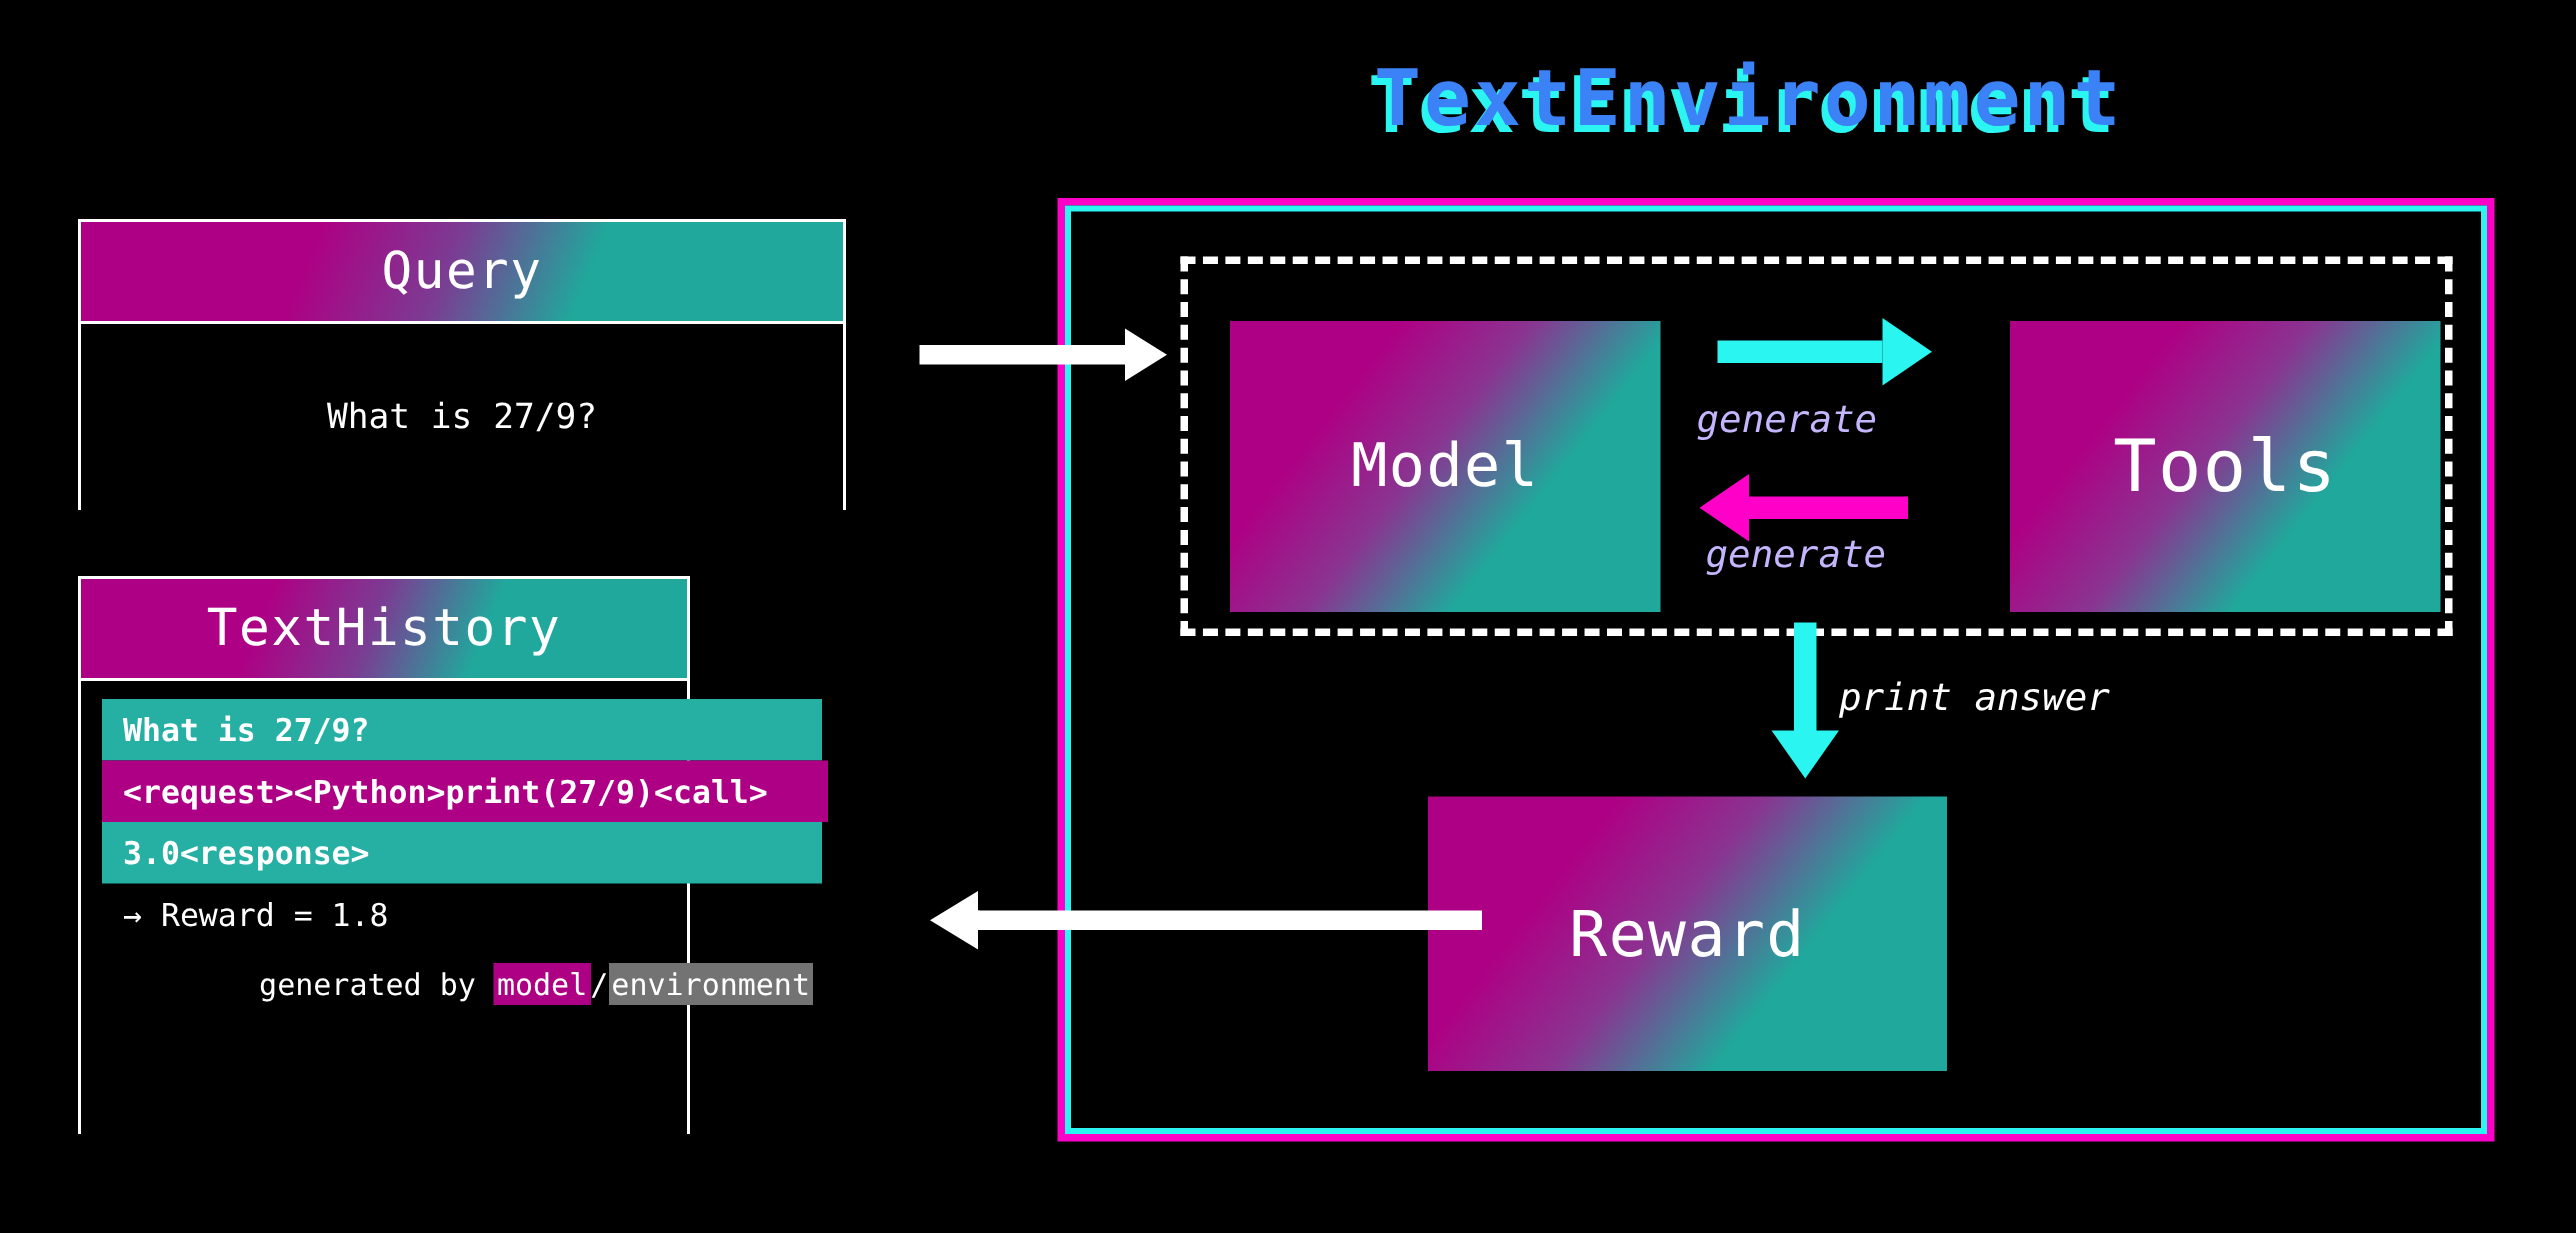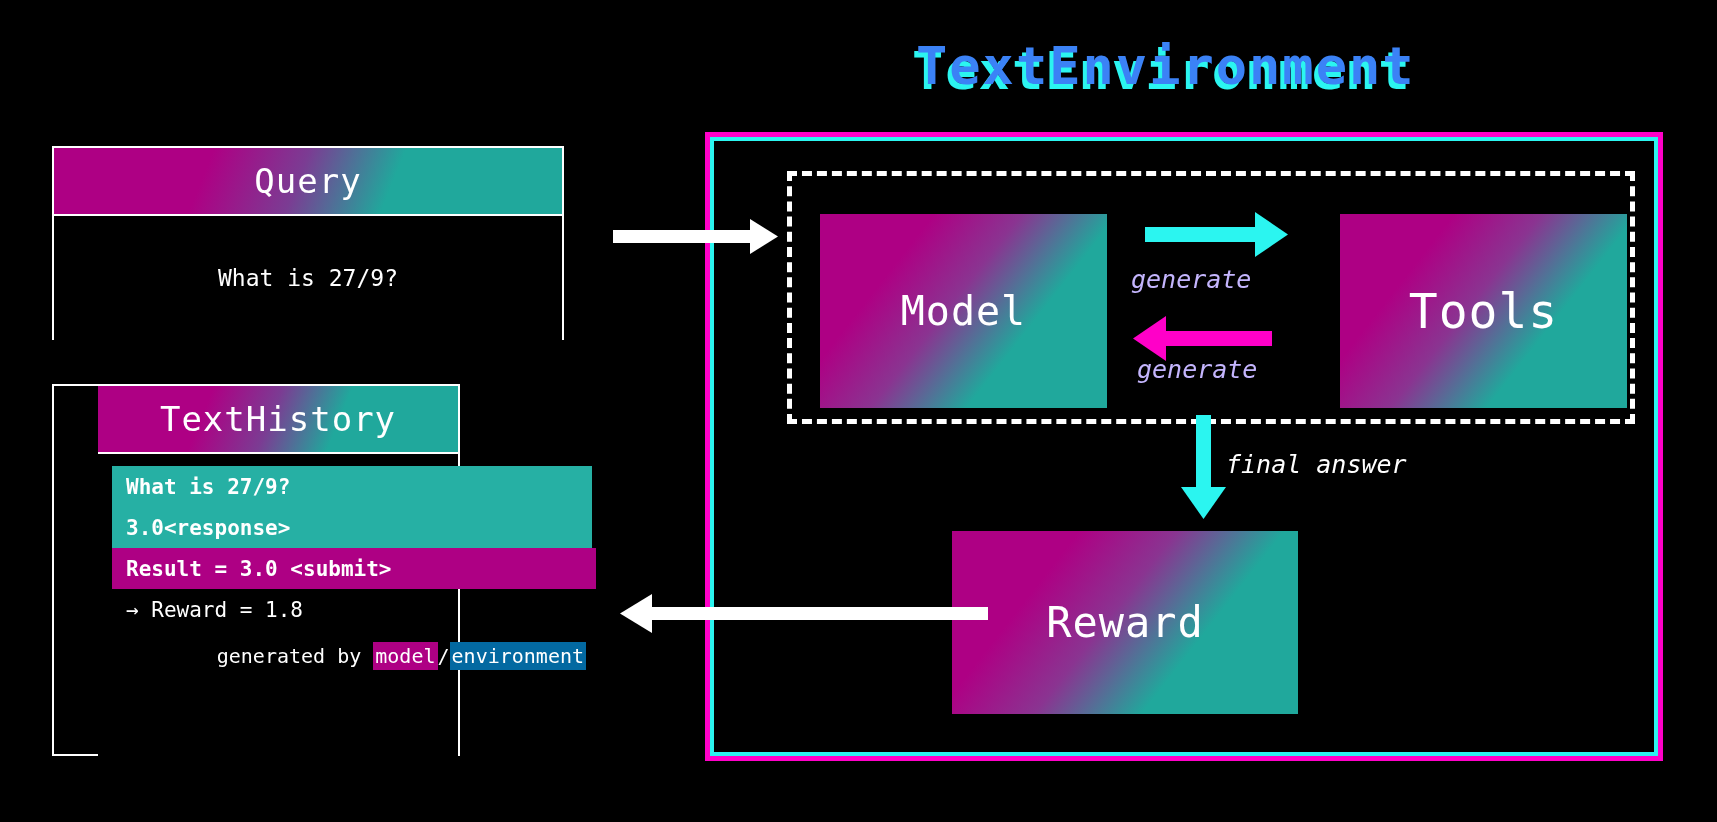--- a/index.html
+++ b/index.html
@@ -59,21 +59,21 @@
   #query-card { left: 52px; top: 146px; width: 512px; height: 194px; text-align: right; }
   #query-body {
     height: 124px;
     display: flex;
     align-items: center;
     justify-content: center;
     color: #FFFFFF;
     font-size: 23px;
   }
 
-  #history-card { left: 52px; top: 384px; width: 408px; height: 372px; padding-left: 44px; }
+  #history-card { left: 52px; top: 384px; width: 408px; height: 372px; }
   #history-body { padding: 12px 0 0 0; position: relative; height: 300px; }
 
   .hist-row {
     height: 41px;
     display: flex;
     align-items: center;
     color: #FFFFFF;
     font-size: 21px;
     font-weight: bold;
     padding-left: 14px;
@@ -94,21 +94,21 @@
     margin-left: 14px;
     width: 480px;
     text-align: right;
     padding-right: 6px;
     box-sizing: border-box;
     color: #FFFFFF;
     font-size: 20px;
     white-space: nowrap;
   }
   .chip-model { background: #AE0084; color: #FFFFFF; padding: 2px 2px; }
-  .chip-env { background: #0369a1; color: #FFFFFF; padding: 2px 2px; margin-top: 24px; }
+  .chip-env { background: #737373; color: #FFFFFF; padding: 2px 2px; margin-top: 24px; }
 
   
   #env-panel {
     position: absolute;
     left: 705px;
     top: 132px;
     width: 958px;
     height: 629px;
     border: 5px solid #FF00C8;
     box-sizing: border-box;
@@ -184,43 +184,43 @@
     <div class="card-header">Query</div>
     <div class="card-divider"></div>
     <div class="card-body" id="query-body">What is 27/9?</div>
   </div>
 
   <div class="card" id="history-card">
     <div class="card-header">TextHistory</div>
     <div class="card-divider"></div>
     <div class="card-body" id="history-body">
       <div class="hist-row env">What is 27/9?</div>
+      <div class="hist-row model">&lt;request&gt;&lt;Python&gt;print(27/9)&lt;call&gt;</div>
       <div class="hist-row env">3.0&lt;response&gt;</div>
-      <div class="hist-row model">Result = 3.0 &lt;submit&gt;</div>
       <div class="hist-row plain">→ Reward = 1.8</div>
       <div class="hist-caption"><span>generated by </span><span class="chip-model">model</span><span>/</span><span class="chip-env">environment</span></div>
     </div>
   </div>
 
   <div id="env-panel">
     <div id="env-panel-inner">
 
       <div id="dashed-box">
         <div class="grad-box" id="model-box">Model</div>
         <div class="grad-box" id="tools-box">Tools</div>
       </div>
 
       <div class="grad-box" id="reward-box" style="left:238px; top:347px;margin-top:43px;">Reward</div>
 
     </div>
   </div>
 
   <div class="arrow-label" id="generate-label">generate</div>
   <div class="arrow-label" id="response-label">generate</div>
-  <div class="arrow-label" id="final-label">final answer</div>
+  <div class="arrow-label" id="final-label">print answer</div>
 
   <svg class="ov" viewBox="0 0 1717 822">
 
     <g>
       <rect x="613" y="230" width="137" height="13" fill="#FFFFFF"></rect>
       <polygon points="750,219 750,254 778,236.5" fill="#FFFFFF"></polygon>
     </g>
 
     <g>
       <rect x="652" y="607" width="336" height="13" fill="#FFFFFF"></rect>

